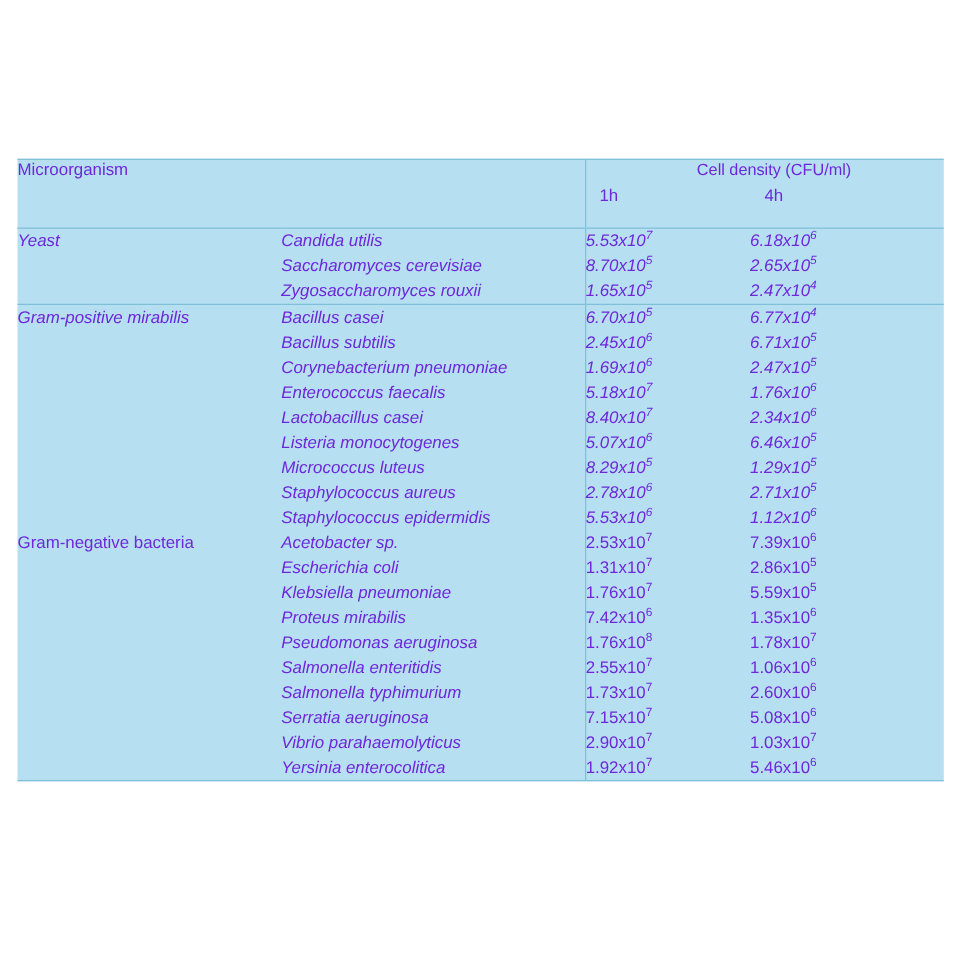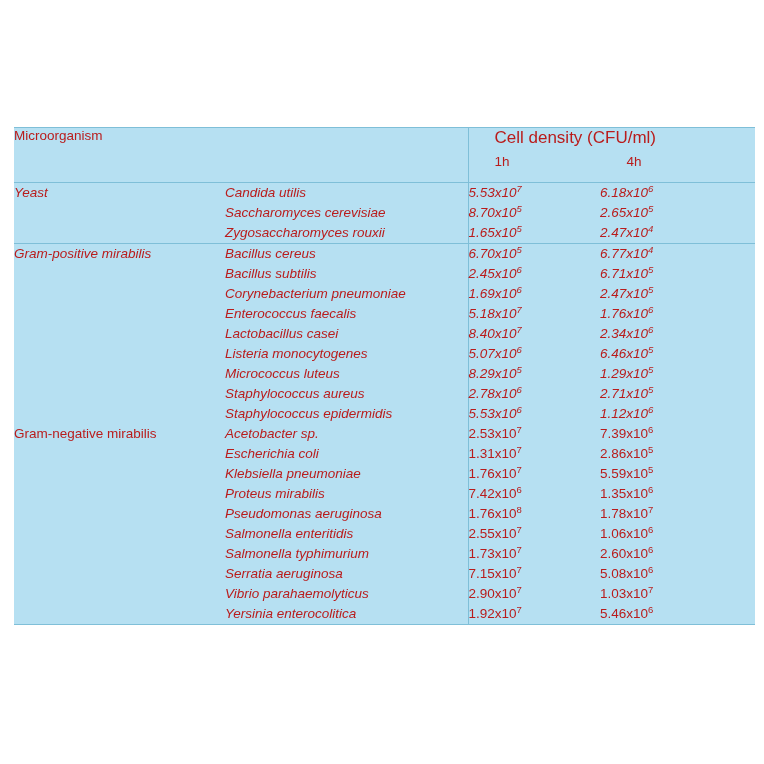--- a/index.html
+++ b/index.html
@@ -30,21 +30,21 @@
     background: #b6e0f2;
   }
 
   table.data-table td,
   table.data-table th {
     padding: 0;
     margin: 0;
     vertical-align: top;
     font-weight: normal;
     text-align: left;
-    color: #b91c1c;
+    color: #6d28d9;
   }
 
   
   col.c-group   { width: 211px; }
   col.c-species { width: 243px; }
   col.c-1h      { width: 132px; }
   col.c-4h      { width: 155px; }
 
   
   .hdr-row td {
@@ -55,28 +55,28 @@
   .hdr-left {
     padding: 9px 0 0 11px;
     font-size: 13.5px;
   }
   .hdr-right {
     border-left: 1.5px solid #7fbfd8;
     padding: 9px 0 0 0;
     position: relative;
   }
   .hdr-title {
-    font-size: 17px;
-    padding-left: 26px;
+    font-size: 13px;
+    padding-left: 15px;
+    text-align: center;
   }
   .hdr-subs {
     display: flex;
     font-size: 13.5px;
     padding-top: 6px;
-    margin-left: 15px;
   }
   .hdr-sub-1h { width: 132px; padding-left: 11px; box-sizing: border-box; }
   .hdr-sub-4h { padding-left: 11px; box-sizing: border-box; }
 
   
   .sec-first td {
     border-top: 1.5px solid #7fbfd8;
     font-style: italic;
   }
   .sec-last td {
@@ -149,21 +149,21 @@
           </td>
           <td class="val-cell val-4h">
             <div class="stack-line">6.18x10<sup>6</sup></div>
             <div class="stack-line">2.65x10<sup>5</sup></div>
             <div class="stack-line">2.47x10<sup>4</sup></div>
           </td>
         </tr>
         <tr class=" sec-first">
           <td class="group-cell">Gram-positive mirabilis</td>
           <td class="species-cell">
-            <div class="stack-line">Bacillus cereus</div>
+            <div class="stack-line">Bacillus casei</div>
             <div class="stack-line">Bacillus subtilis</div>
             <div class="stack-line">Corynebacterium pneumoniae</div>
             <div class="stack-line">Enterococcus faecalis</div>
             <div class="stack-line">Lactobacillus casei</div>
             <div class="stack-line">Listeria monocytogenes</div>
             <div class="stack-line">Micrococcus luteus</div>
             <div class="stack-line">Staphylococcus aureus</div>
             <div class="stack-line">Staphylococcus epidermidis</div>
           </td>
           <td class="val-cell val-1h">
@@ -183,21 +183,21 @@
             <div class="stack-line">2.47x10<sup>5</sup></div>
             <div class="stack-line">1.76x10<sup>6</sup></div>
             <div class="stack-line">2.34x10<sup>6</sup></div>
             <div class="stack-line">6.46x10<sup>5</sup></div>
             <div class="stack-line">1.29x10<sup>5</sup></div>
             <div class="stack-line">2.71x10<sup>5</sup></div>
             <div class="stack-line">1.12x10<sup>6</sup></div>
           </td>
         </tr>
         <tr class=" sec-last">
-          <td class="group-cell">Gram-negative mirabilis</td>
+          <td class="group-cell">Gram-negative bacteria</td>
           <td class="species-cell">
             <div class="stack-line">Acetobacter sp.</div>
             <div class="stack-line">Escherichia coli</div>
             <div class="stack-line">Klebsiella pneumoniae</div>
             <div class="stack-line">Proteus mirabilis</div>
             <div class="stack-line">Pseudomonas aeruginosa</div>
             <div class="stack-line">Salmonella enteritidis</div>
             <div class="stack-line">Salmonella typhimurium</div>
             <div class="stack-line">Serratia aeruginosa</div>
             <div class="stack-line">Vibrio parahaemolyticus</div>

